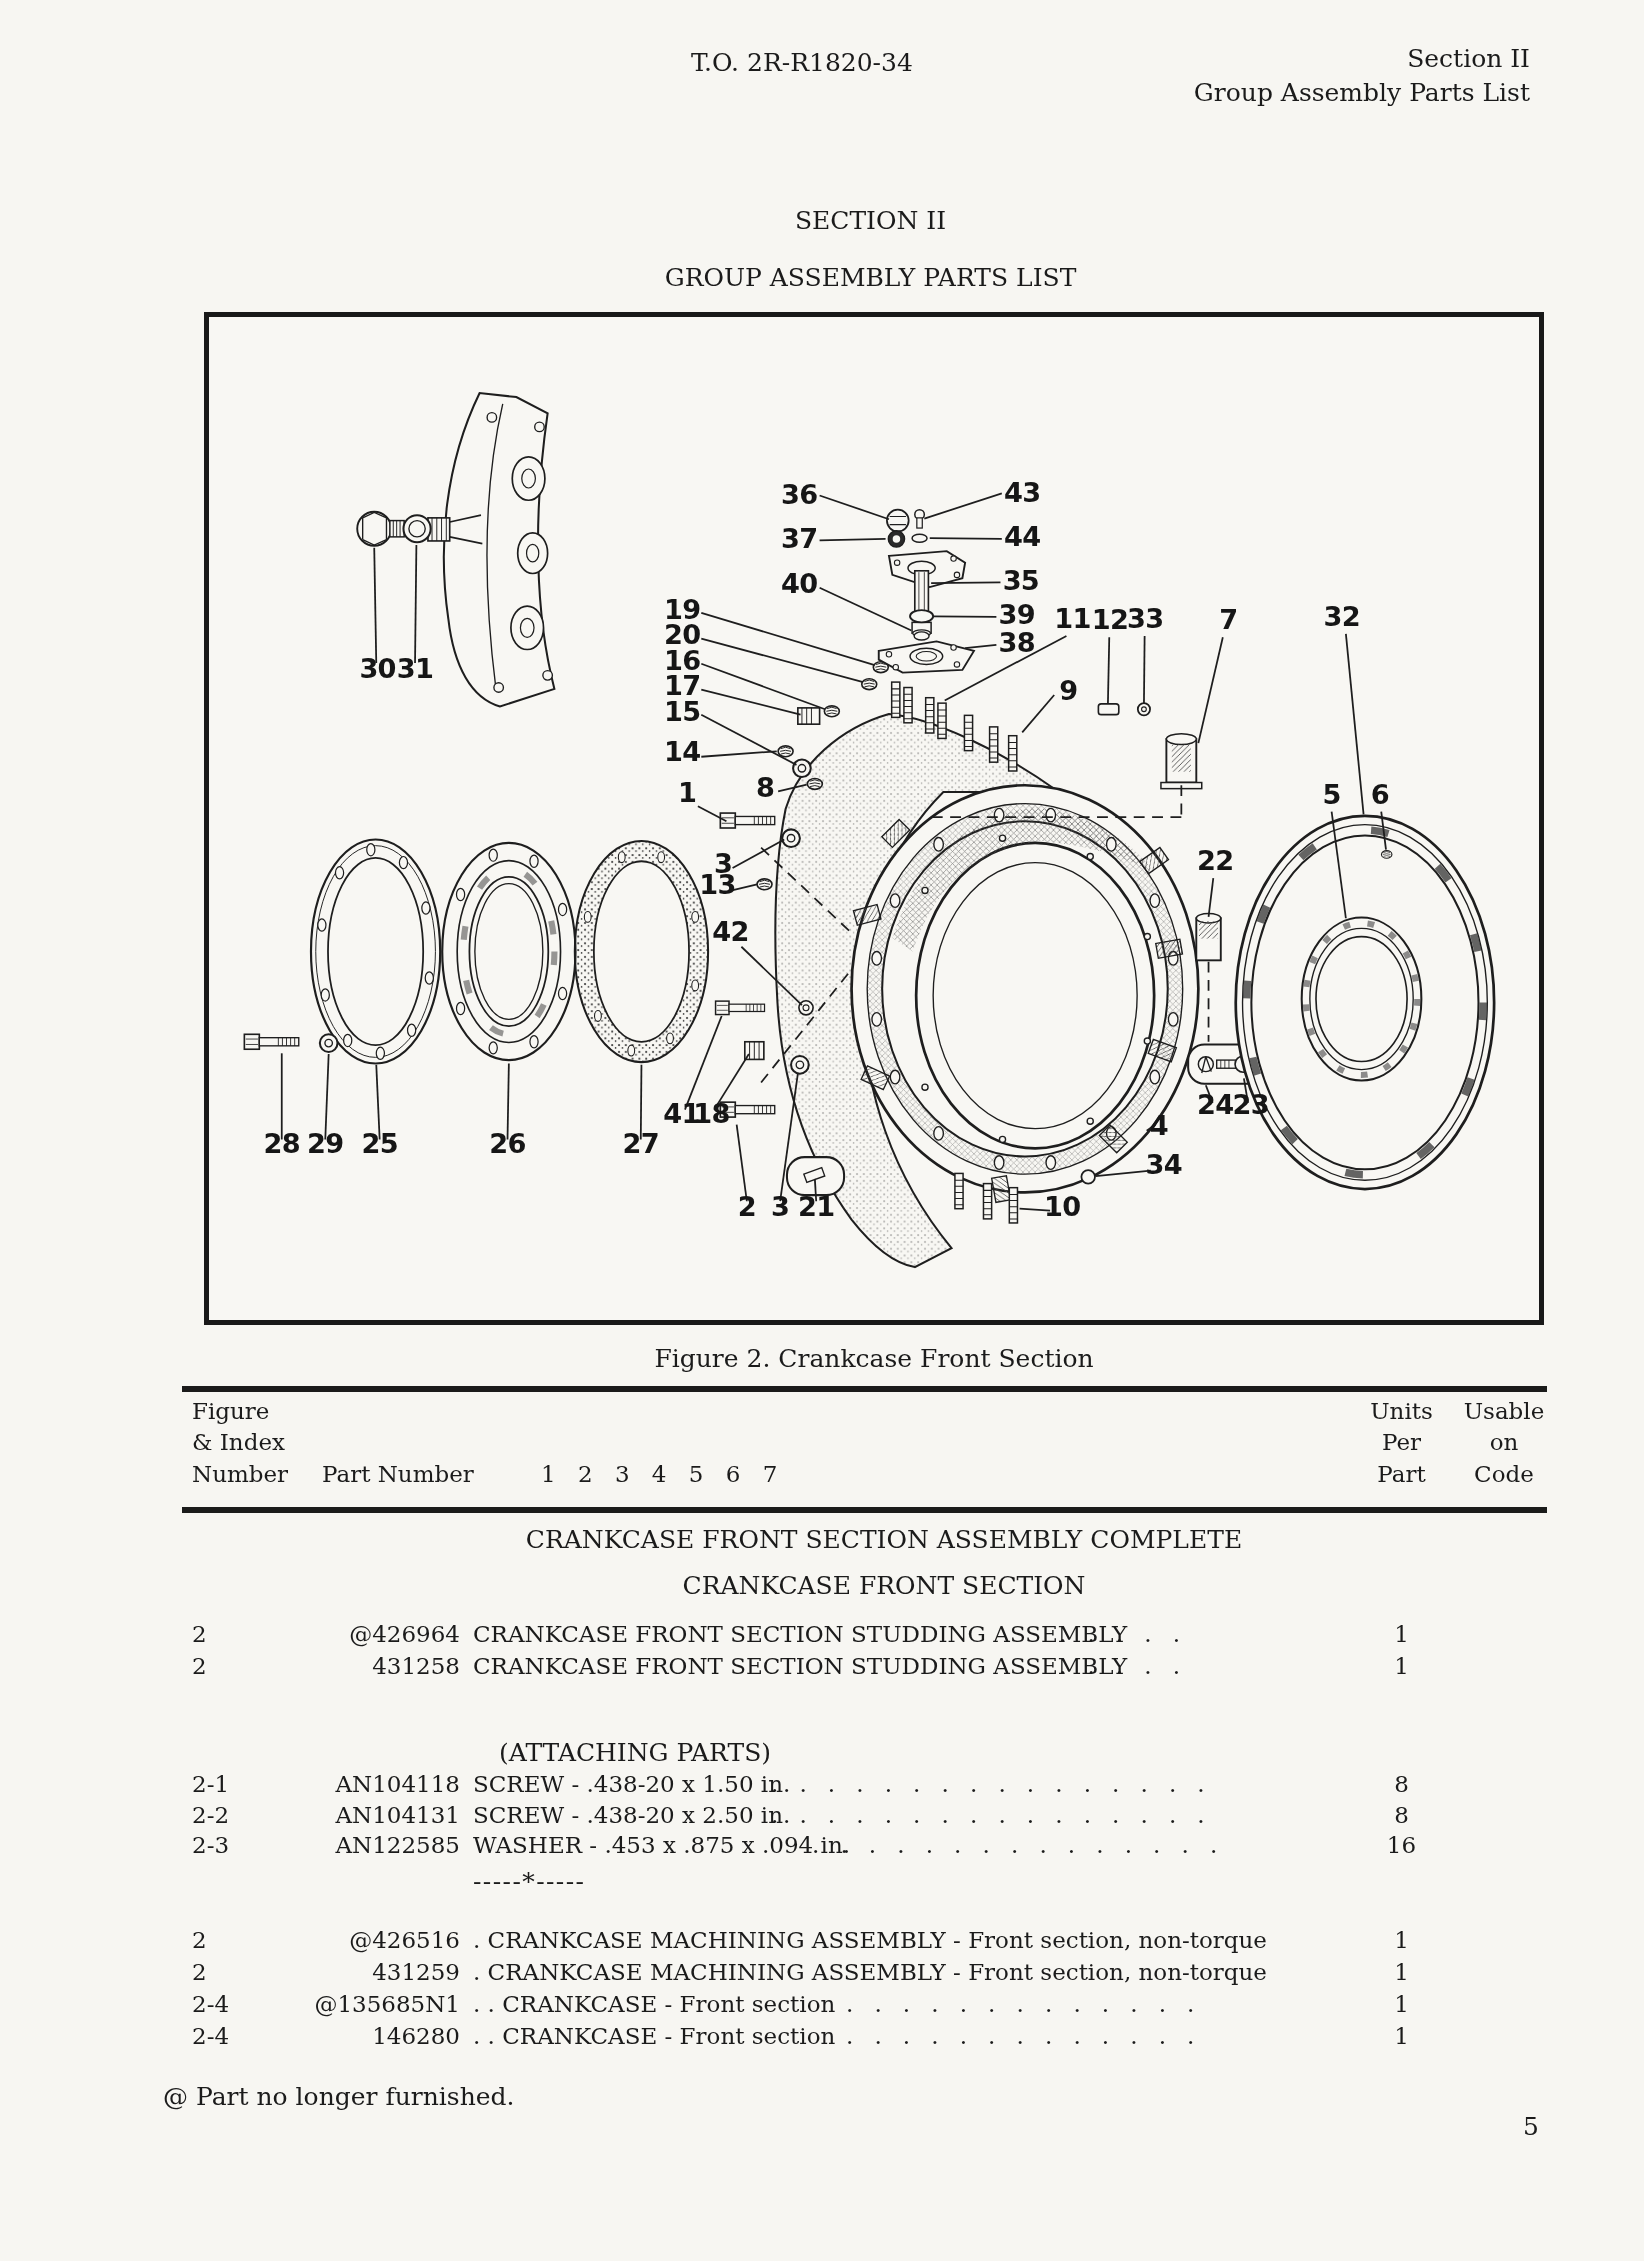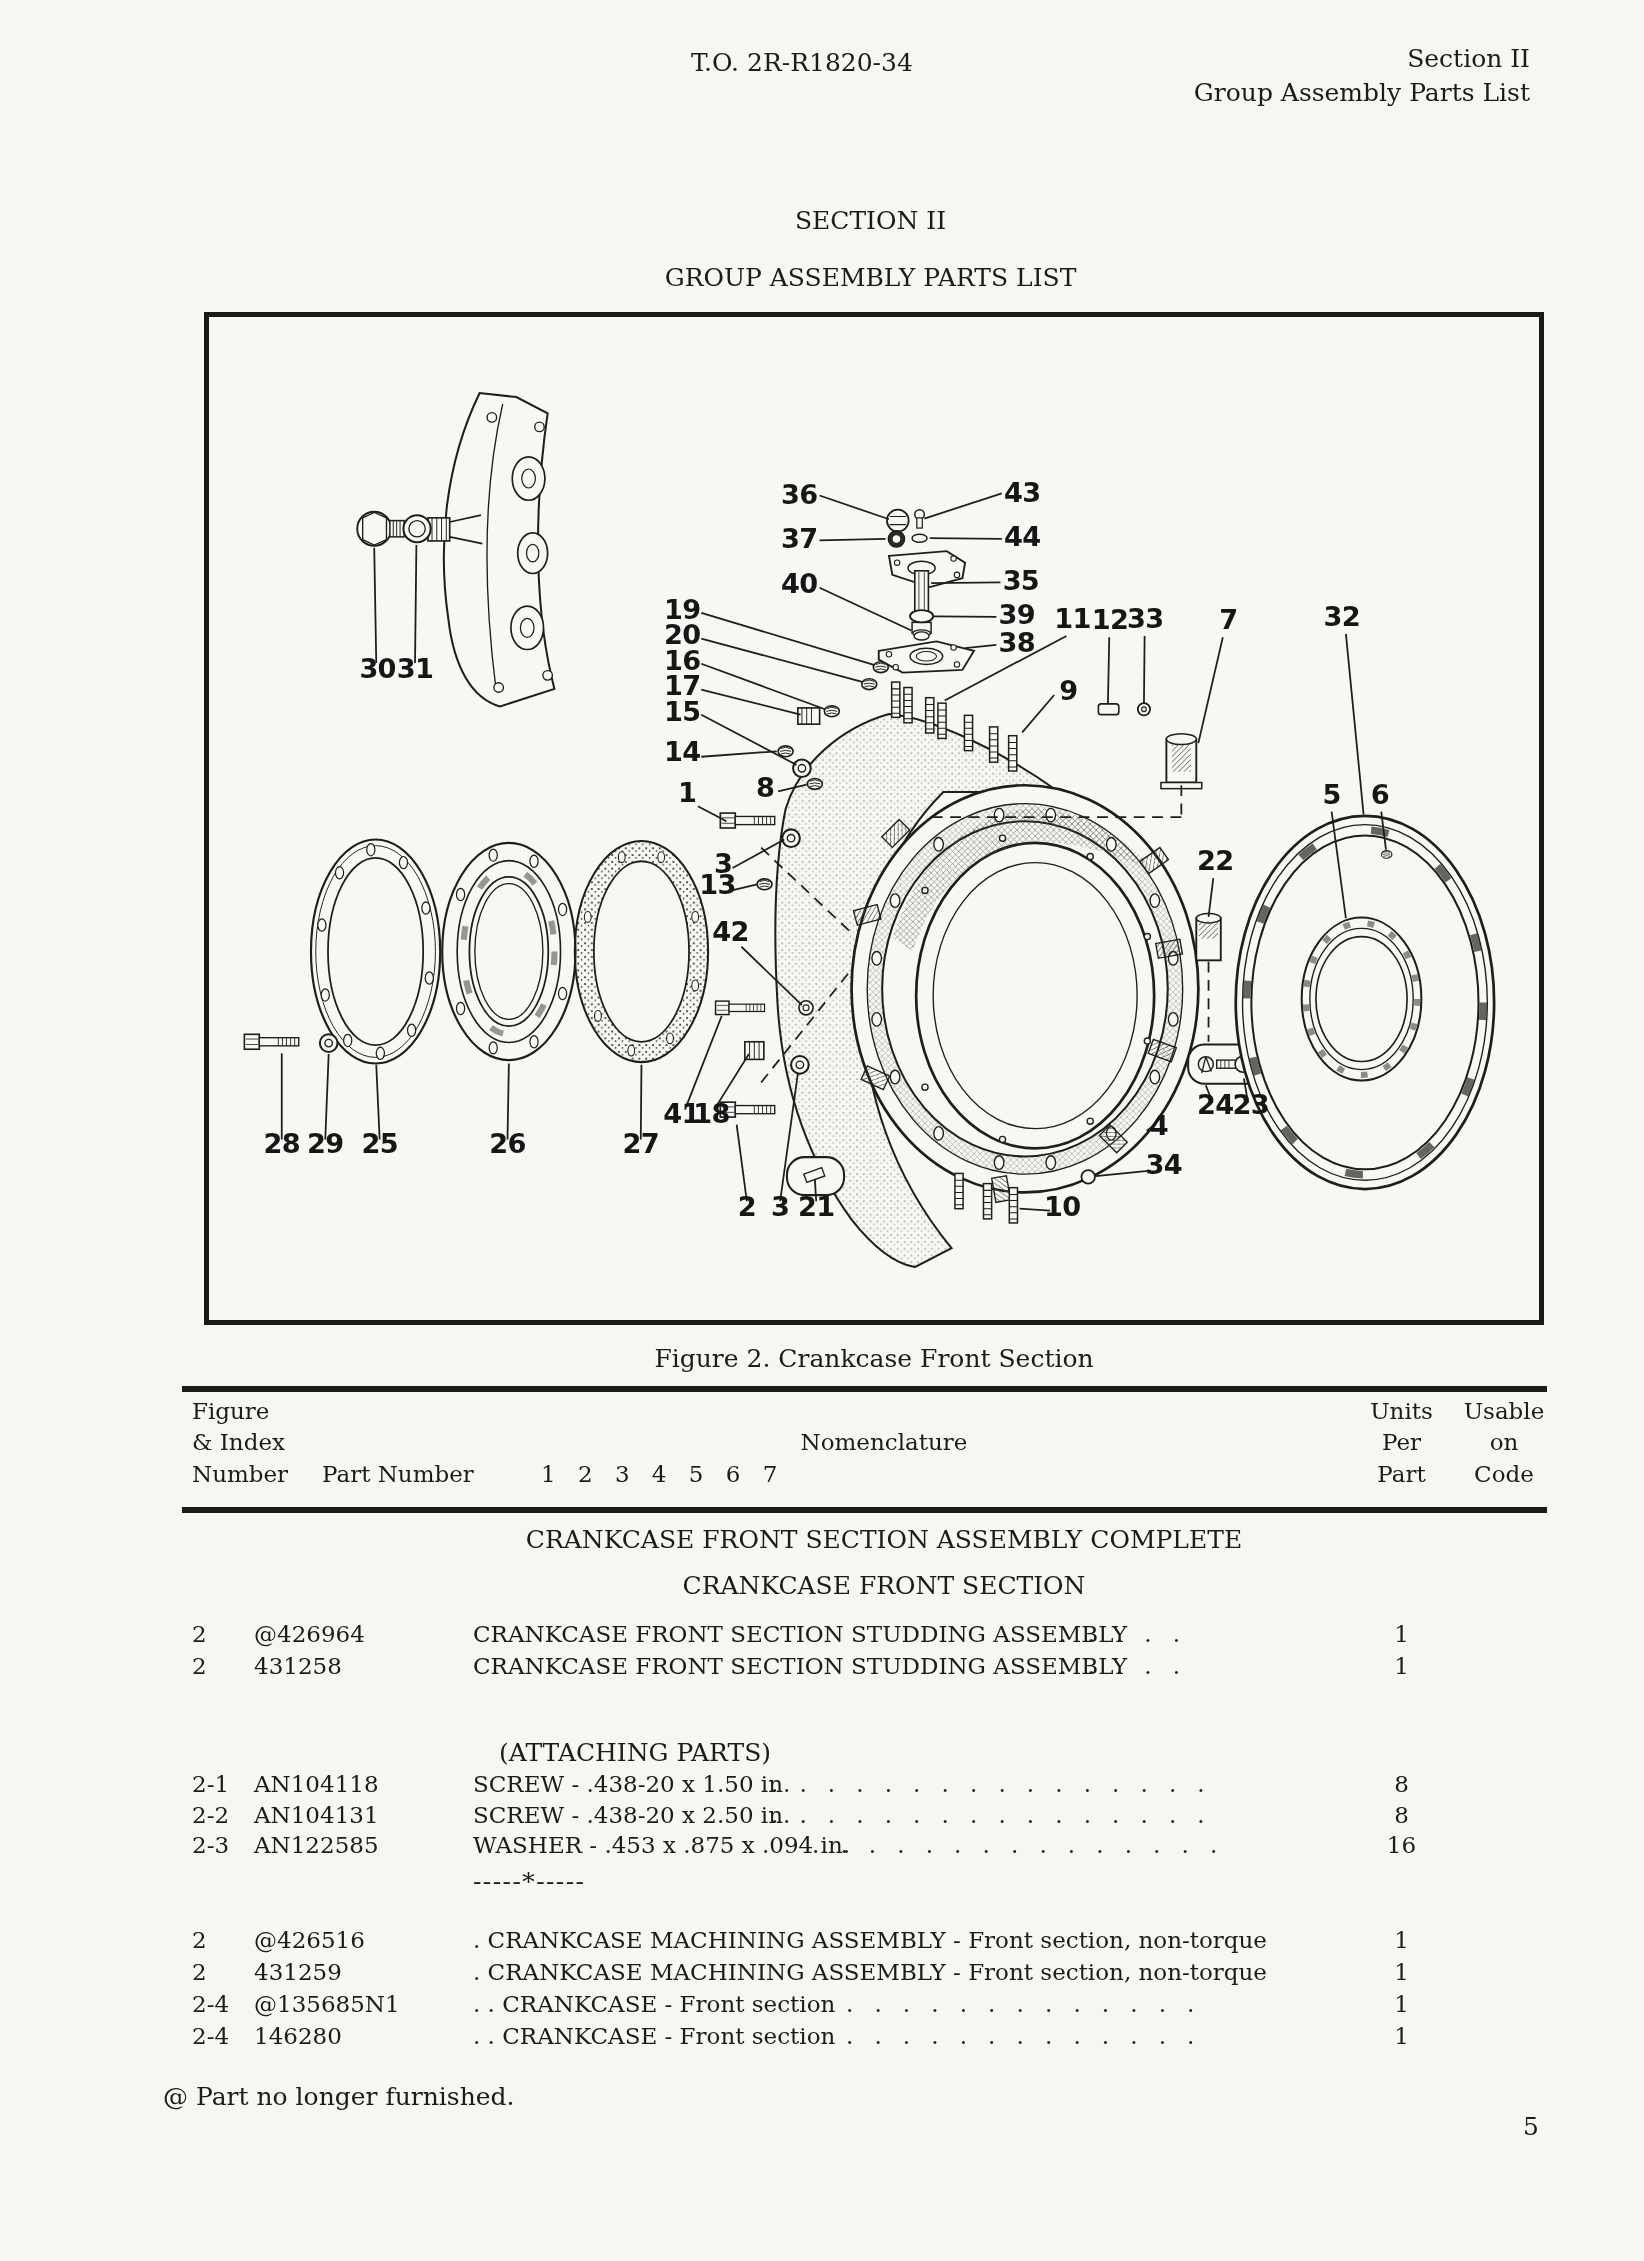--- a/index.html
+++ b/index.html
@@ -17,21 +17,21 @@
   
   .ln{stroke:#1e1e1e;fill:none;}
   .fw{fill:#f8f7f3;stroke:#1e1e1e;}
   .callout{font-family:"DejaVu Sans", sans-serif;font-weight:700;font-size:40px;
            fill:#161616;text-anchor:middle;letter-spacing:-1px;}
   .leader{stroke:#1e1e1e;stroke-width:2.6;}
   .dashedln{stroke:#1e1e1e;stroke-width:2.6;stroke-dasharray:16 11;fill:none;}
   
   .trow{position:absolute;left:0;top:0;width:1645px;height:30px;font-size:23px;}
   .c-idx{position:absolute;left:192px;}
-  .c-part{position:absolute;left:254px;width:206px;text-align:left;}
+  .c-part{position:absolute;left:254px;width:206px;text-align:right;}
   .c-nom{position:absolute;left:473px;}
   .c-units{position:absolute;left:1367px;width:69px;text-align:center;}
   .dots{position:absolute;word-spacing:11px;letter-spacing:1.4px;}
   .hdr{font-size:23px;}
 </style>
 </head>
 <body>
 
 <div class="page">
 
@@ -403,21 +403,20 @@
 
   <div class="abs t36 ctr" style="left:204px;top:1344px;width:1340px;">Figure 2. Crankcase Front Section</div>
 
   <div class="rule" style="left:182px;top:1386px;width:1365px;"></div>
 
   <div class="abs hdr" style="left:192px;top:1398px;">Figure</div>
   <div class="abs hdr" style="left:192px;top:1429px;">&amp; Index</div>
   <div class="abs hdr" style="left:192px;top:1461px;">Number</div>
   <div class="abs hdr" style="left:322px;top:1461px;">Part Number</div>
   <div class="abs hdr" style="left:541px;top:1461px;word-spacing:15px;">1 2 3 4 5 6 7</div>
-  <div class="abs hdr ctr" style="left:473px;top:1429px;width:822px;">Nomenclature</div>
   <div class="abs hdr ctr" style="left:1364px;top:1398px;width:75px;">Units</div>
   <div class="abs hdr ctr" style="left:1364px;top:1429px;width:75px;">Per</div>
   <div class="abs hdr ctr" style="left:1364px;top:1461px;width:75px;">Part</div>
   <div class="abs hdr ctr" style="left:1456px;top:1398px;width:96px;">Usable</div>
   <div class="abs hdr ctr" style="left:1456px;top:1429px;width:96px;">on</div>
   <div class="abs hdr ctr" style="left:1456px;top:1461px;width:96px;">Code</div>
 
   <div class="rule" style="left:182px;top:1507px;width:1365px;"></div>
 
   <div class="abs t34 ctr" style="left:473px;top:1525px;width:822px;">CRANKCASE FRONT SECTION ASSEMBLY COMPLETE</div>

